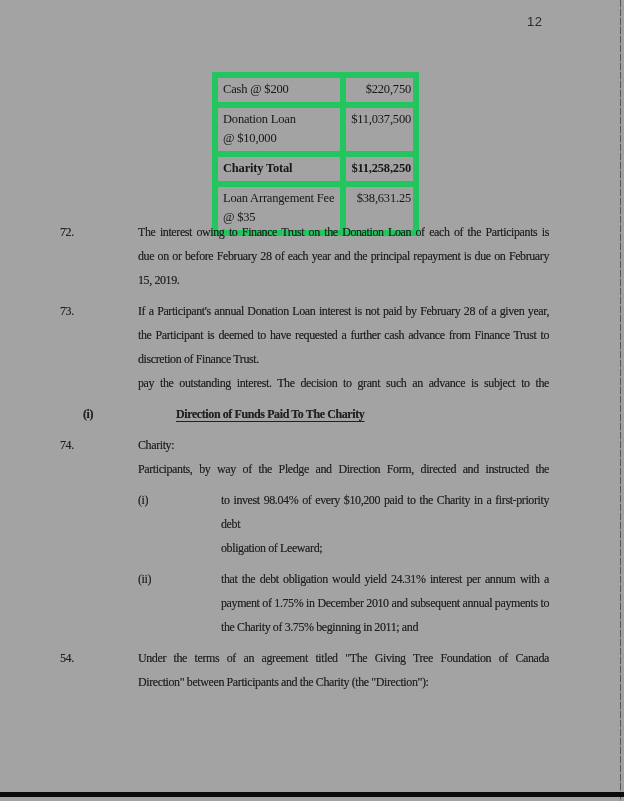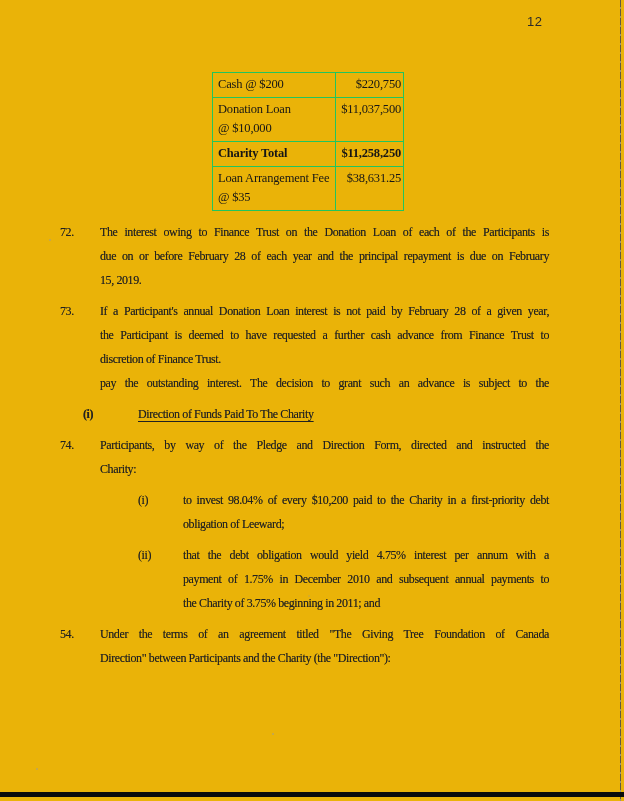--- a/index.html
+++ b/index.html
@@ -1,20 +1,20 @@
 <!DOCTYPE html>
 <html><head>
 <meta charset="utf-8">
 <style>
   html, body { margin: 0; padding: 0; background: #ffffff; }
   .page {
     position: relative;
     width: 624px;
     height: 801px;
-    background: #eab308;
+    background: #a3a3a3;
     overflow: hidden;
     font-family: "Liberation Serif", serif;
     color: #1f1f1f;
   }
 
   
   .page-number {
     position: absolute;
     left: 527px;
     top: 14px;
@@ -31,21 +31,21 @@
     top: 72px;
   }
   .charity-table {
     border-collapse: collapse;
     font-size: 12.5px;
     line-height: 19px;
     color: #161616;
     letter-spacing: -0.2px;
   }
   .charity-table td {
-    border: 1px solid #22c55e;
+    border: 6px solid #22c55e;
     padding: 2px 5px 3px 5px;
     vertical-align: top;
   }
   .charity-table .cell-label { width: 112px; }
   .charity-table .cell-value {
     width: 64px;
     text-align: right;
     padding-left: 1px;
     padding-right: 2px;
     white-space: nowrap;
@@ -65,28 +65,29 @@
     text-shadow: 0 0 0.3px rgba(40,40,40,0.55);
   }
   .para { display: flex; margin-bottom: 7px; }
   .para .num { flex: 0 0 auto; line-height: 24px; }
   .numbered .num { width: 40px; }
   .ptext { flex: 1 1 auto; min-width: 0; }
   .pline {
     line-height: 24px;
     text-align: justify;
     text-align-last: justify;
+    margin-left: 38px;
   }
   .pline.last { text-align-last: left; }
 
   .heading { margin-left: 23px; }
   .heading .num { width: 55px; font-weight: 700; }
   .heading .ptext { flex: 0 0 auto; }
   .heading .pline {
-    font-weight: 400;
+    font-weight: 700;
     text-decoration: underline;
     text-underline-offset: 3px;
   }
 
   .sub { margin-left: 78px; }
   .sub .num { width: 45px; }
 
   
   .right-scan-line {
     position: absolute;
@@ -178,35 +179,35 @@
       </div>
       <div class="para heading">
         <span class="num">(i)</span>
         <span class="ptext">
           <div class="pline last">Direction of Funds Paid To The Charity</div>
         </span>
       </div>
       <div class="para numbered">
         <span class="num">74.</span>
         <span class="ptext">
+          <div class="pline last">Charity:</div>
           <div class="pline">Participants, by way of the Pledge and Direction Form, directed and instructed the</div>
-          <div class="pline last">Charity:</div>
         </span>
       </div>
       <div class="para sub">
         <span class="num">(i)</span>
         <span class="ptext">
           <div class="pline">to invest 98.04% of every $10,200 paid to the Charity in a first-priority debt</div>
           <div class="pline last">obligation of Leeward;</div>
         </span>
       </div>
       <div class="para sub">
         <span class="num">(ii)</span>
         <span class="ptext">
-          <div class="pline">that the debt obligation would yield 4.75% interest per annum with a</div>
+          <div class="pline">that the debt obligation would yield 24.31% interest per annum with a</div>
           <div class="pline">payment of 1.75% in December 2010 and subsequent annual payments to</div>
           <div class="pline last">the Charity of 3.75% beginning in 2011; and</div>
         </span>
       </div>
       <div class="para numbered">
         <span class="num">54.</span>
         <span class="ptext">
           <div class="pline">Under the terms of an agreement titled "The Giving Tree Foundation of Canada</div>
           <div class="pline last">Direction" between Participants and the Charity (the "Direction"):</div>
         </span>

